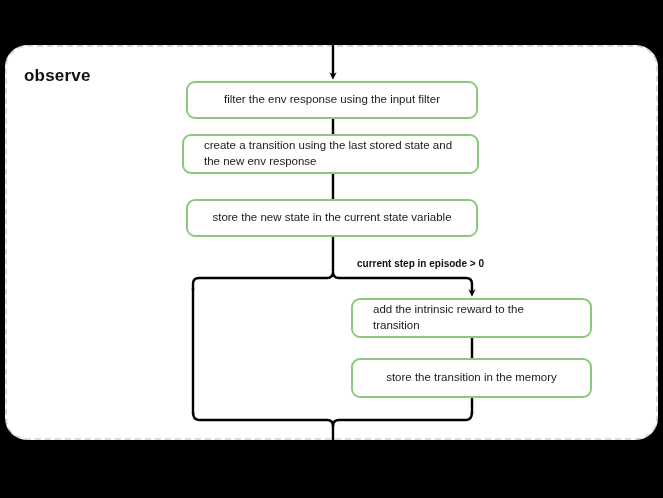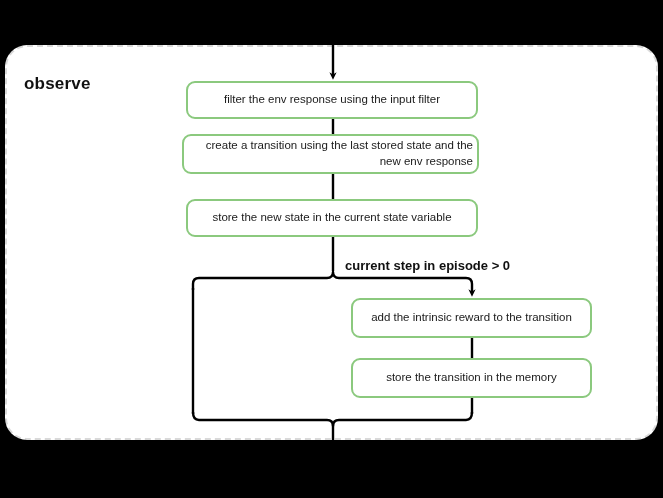--- a/index.html
+++ b/index.html
@@ -33,60 +33,60 @@
   }
   #scope-title {
     position: absolute;
     left: 24px;
     top: 66px;
     font-size: 17px;
     font-weight: bold;
     color: #111111;
     letter-spacing: 0.2px;
     white-space: nowrap;
-    margin-top: 8px;
   }
   
   #edges {
     position: absolute;
     left: 0;
     top: 0;
     width: 663px;
     height: 498px;
     pointer-events: none;
   }
   
   .node {
     position: absolute;
     box-sizing: border-box;
     background: #ffffff;
     border: 2px solid #8bc97e;
     border-radius: 9px;
     display: flex;
     align-items: center;
     justify-content: center;
-    text-align: right;
+    text-align: left;
     color: #1a1a1a;
     font-size: 11.5px;
     line-height: 1.35;
-    padding: 3px 4px;
+    padding: 3px 20px;
   }
   
   #node-filter        { left: 186px; top: 81px;  width: 292px; height: 38px; }
   #node-transition    { left: 182px; top: 134px; width: 297px; height: 40px; }
   #node-store-state   { left: 186px; top: 199px; width: 292px; height: 38px; }
   #node-intrinsic     { left: 351px; top: 298px; width: 241px; height: 40px; }
   #node-store-memory  { left: 351px; top: 358px; width: 241px; height: 40px; }
 
   .edge-label {
     position: absolute;
-    font-size: 13px;
+    font-size: 10px;
     font-weight: bold;
     color: #101010;
     white-space: nowrap;
+    margin-left: 12px;
   }
   #label-condition { left: 345px; top: 258px; }
 </style>
 </head>
 <body>
 
 <div id="stage">
 
   <div id="scope-container"></div>
 

